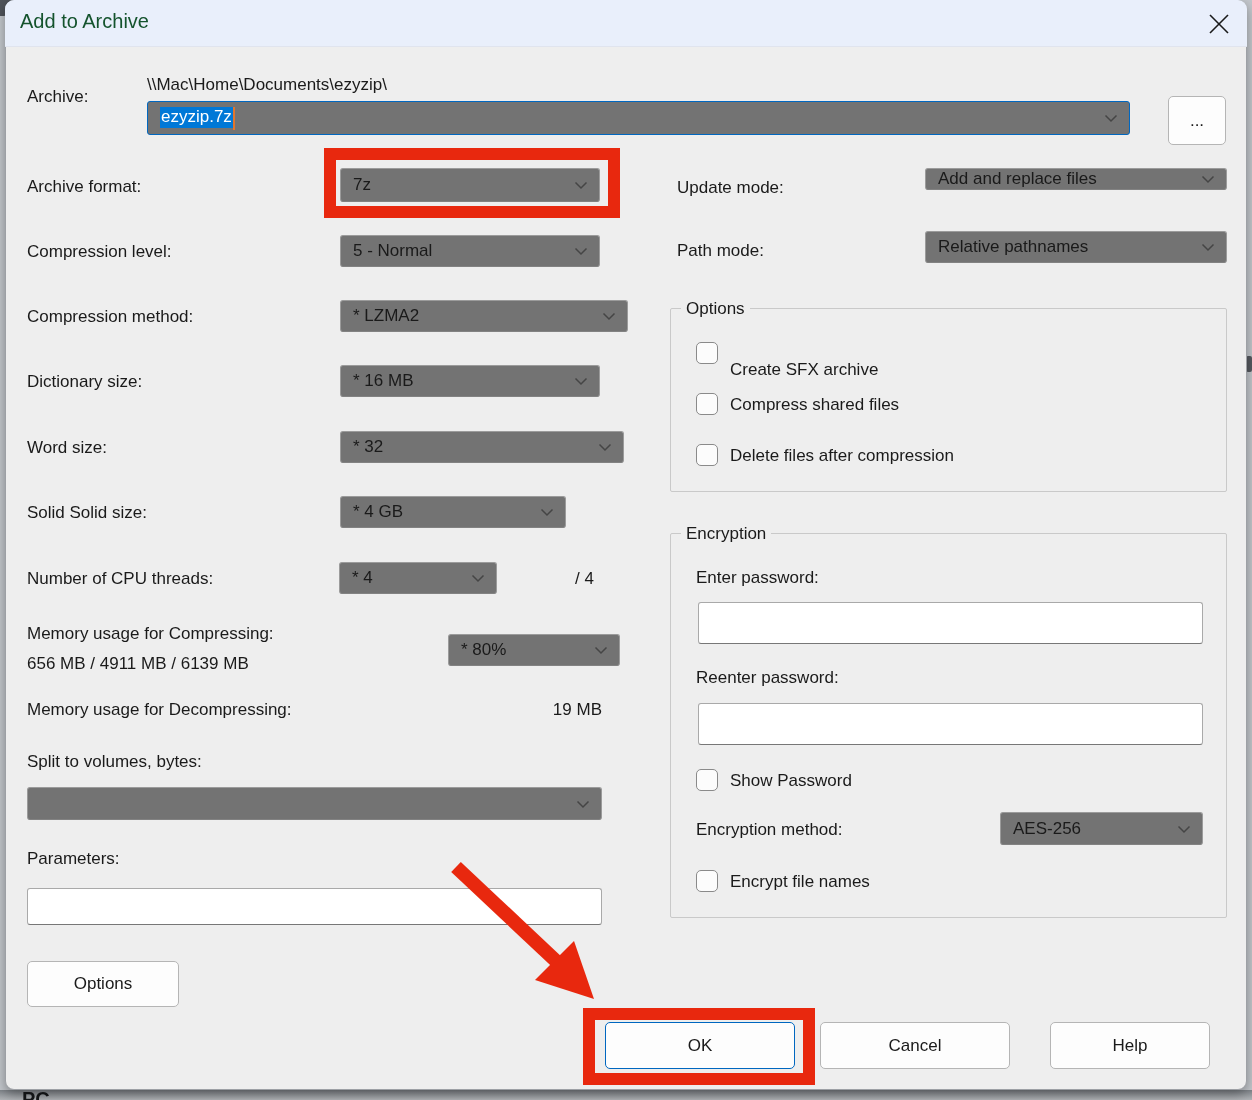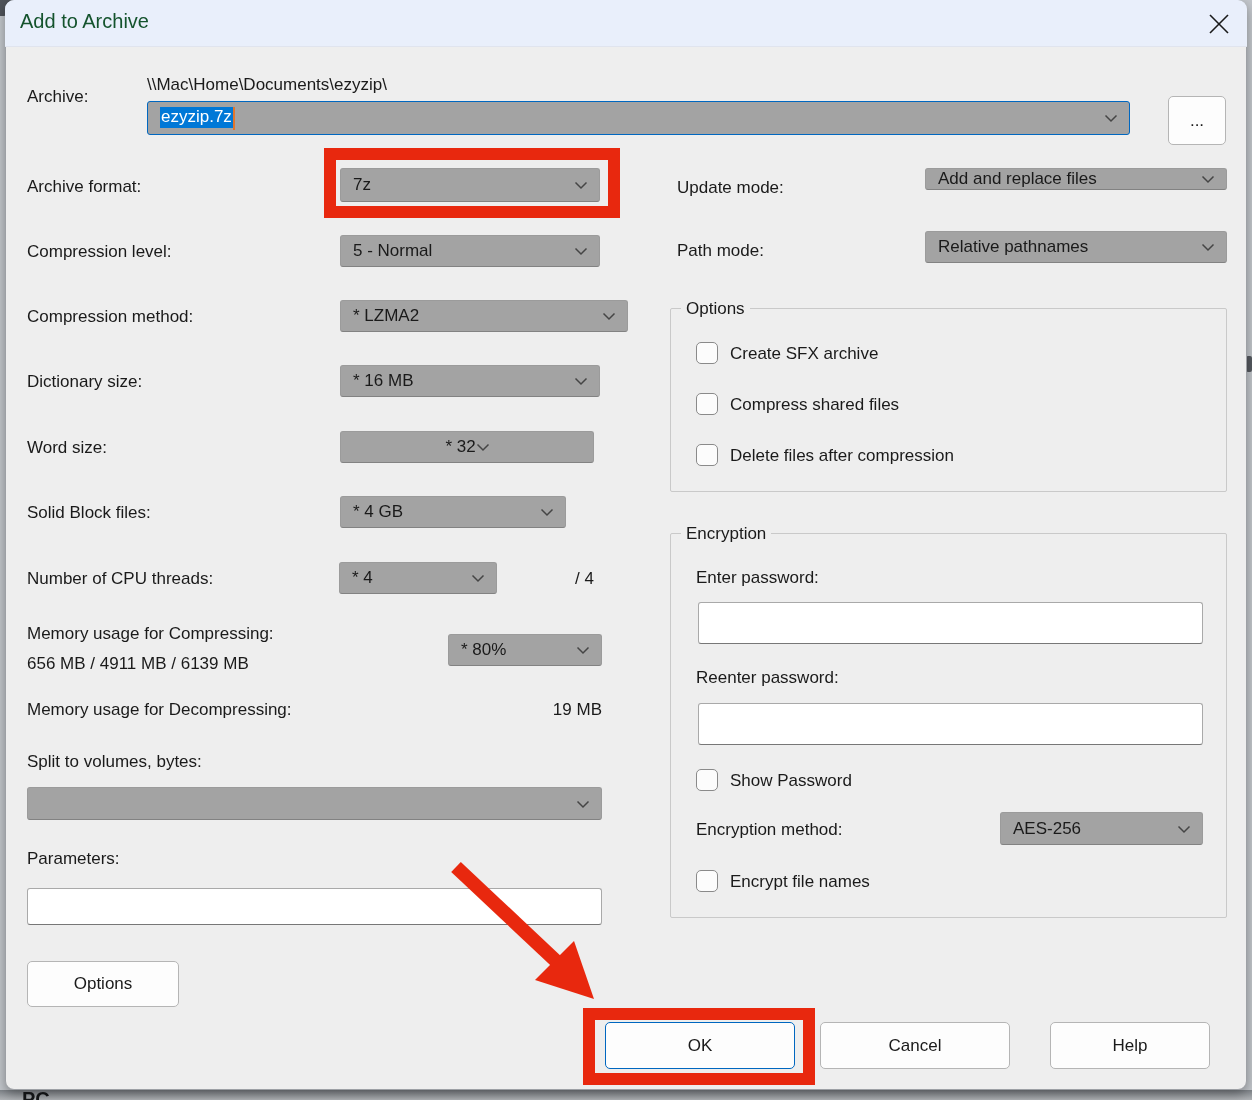--- a/index.html
+++ b/index.html
@@ -21,21 +21,21 @@
     background:#eeeeee; border:1px solid #9da0a5; border-radius:9px; box-shadow:0 4px 12px rgba(0,0,0,.35); }
   .titlebar { position:absolute; left:5px; top:0; width:1242px; height:47px;
     background:var(--titlebar,#e9effb); border-radius:9px 9px 0 0; border-bottom:1px solid #e0e4ee; }
   .title { position:absolute; left:20px; top:10px; font-size:20px; color:#14532d; }
   .close-btn { position:absolute; left:1196px; top:3px; width:46px; height:41px; background:transparent;
     border:none; display:flex; align-items:center; justify-content:center; cursor:default; }
 
   .lbl { position:absolute; font-size:17px; white-space:nowrap; }
   .val-text { position:absolute; font-size:17px; white-space:nowrap; }
 
-  .combo { position:absolute; background:#a3a3a3; border:1px solid #9b9b9b; border-bottom-color:#828282;
+  .combo { position:absolute; background:#737373; border:1px solid #9b9b9b; border-bottom-color:#828282;
     border-radius:3px; display:flex; align-items:center; justify-content:space-between;
     padding:0 11px 0 12px; font-size:17px; }
   .combo .val { white-space:pre; }
   .combo.focused { border:1.5px solid var(--focus,#0067c0); }
   .sel { background:var(--selection,#0078d7); color:#fff; padding:0 1px 2px 1px; }
   .caret { display:inline-block; width:2px; height:23px; background:#e2762c; vertical-align:middle; }
 
   .tinput { position:absolute; background:#fff; border:1px solid #a9a9a9; border-bottom-color:#777;
     border-radius:3px; font-size:17px; padding:0 10px; font-family:inherit; color:#1a1a1a; }
 
@@ -114,47 +114,47 @@
 
   <span class="lbl" style="left:27px; top:372px;text-align:right;">Dictionary size:</span>
   <div class="combo" style="left:340px; top:365px; width:260px; height:32px;">
     <span class="val">* 16 MB</span>
     <span><svg class="chev" width="14" height="9" viewBox="0 0 14 9">
           <path d="M1.5 1.5 L7 7 L12.5 1.5"></path>
         </svg></span>
   </div>
 
   <span class="lbl" style="left:27px; top:438px;">Word size:</span>
-  <div class="combo" style="left:340px; top:431px; width:254px; height:32px;justify-content:center;">
+  <div class="combo" style="left:340px; top:431px; width:284px; height:32px;">
     <span class="val">* 32</span>
     <span><svg class="chev" width="14" height="9" viewBox="0 0 14 9">
           <path d="M1.5 1.5 L7 7 L12.5 1.5"></path>
         </svg></span>
   </div>
 
-  <span class="lbl" style="left:27px; top:503px;">Solid Block files:</span>
+  <span class="lbl" style="left:27px; top:503px;">Solid Solid size:</span>
   <div class="combo" style="left:340px; top:496px; width:226px; height:32px;">
     <span class="val">* 4 GB</span>
     <span><svg class="chev" width="14" height="9" viewBox="0 0 14 9">
           <path d="M1.5 1.5 L7 7 L12.5 1.5"></path>
         </svg></span>
   </div>
 
   <span class="lbl" style="left:27px; top:569px;">Number of CPU threads:</span>
   <div class="combo" style="left:339px; top:562px; width:158px; height:32px;">
     <span class="val">* 4</span>
     <span><svg class="chev" width="14" height="9" viewBox="0 0 14 9">
           <path d="M1.5 1.5 L7 7 L12.5 1.5"></path>
         </svg></span>
   </div>
   <span class="val-text" style="left:575px; top:569px;">/ 4</span>
 
   <span class="lbl" style="left:27px; top:624px;">Memory usage for Compressing:</span>
   <span class="lbl" style="left:27px; top:654px;">656 MB / 4911 MB / 6139 MB</span>
-  <div class="combo" style="left:448px; top:634px; width:154px; height:32px;">
+  <div class="combo" style="left:448px; top:634px; width:172px; height:32px;">
     <span class="val">* 80%</span>
     <span><svg class="chev" width="14" height="9" viewBox="0 0 14 9">
           <path d="M1.5 1.5 L7 7 L12.5 1.5"></path>
         </svg></span>
   </div>
 
   <span class="lbl" style="left:27px; top:700px;">Memory usage for Decompressing:</span>
   <span class="val-text" style="left:500px; top:700px; width:102px; text-align:right;">19 MB</span>
 
   <span class="lbl" style="left:27px; top:752px;">Split to volumes, bytes:</span>
@@ -183,21 +183,21 @@
     <span class="val">Relative pathnames</span>
     <span><svg class="chev" width="14" height="9" viewBox="0 0 14 9">
           <path d="M1.5 1.5 L7 7 L12.5 1.5"></path>
         </svg></span>
   </div>
 
   <div class="group" style="left:670px; top:308px; width:557px; height:184px;"></div>
   <span class="legend" style="left:681px; top:299px;">Options</span>
 
   <span class="cb" style="left:696px; top:342px;"></span>
-  <span class="cb-label" style="left:730px; top:344px;text-align:right;">Create SFX archive</span>
+  <span class="cb-label" style="left:730px; top:360px;text-align:right;">Create SFX archive</span>
 
   <span class="cb" style="left:696px; top:393px;"></span>
   <span class="cb-label" style="left:730px; top:395px;">Compress shared files</span>
 
   <span class="cb" style="left:696px; top:444px;"></span>
   <span class="cb-label" style="left:730px; top:446px;">Delete files after compression</span>
 
   <div class="group" style="left:670px; top:533px; width:557px; height:385px;"></div>
   <span class="legend" style="left:681px; top:524px;">Encryption</span>
 

